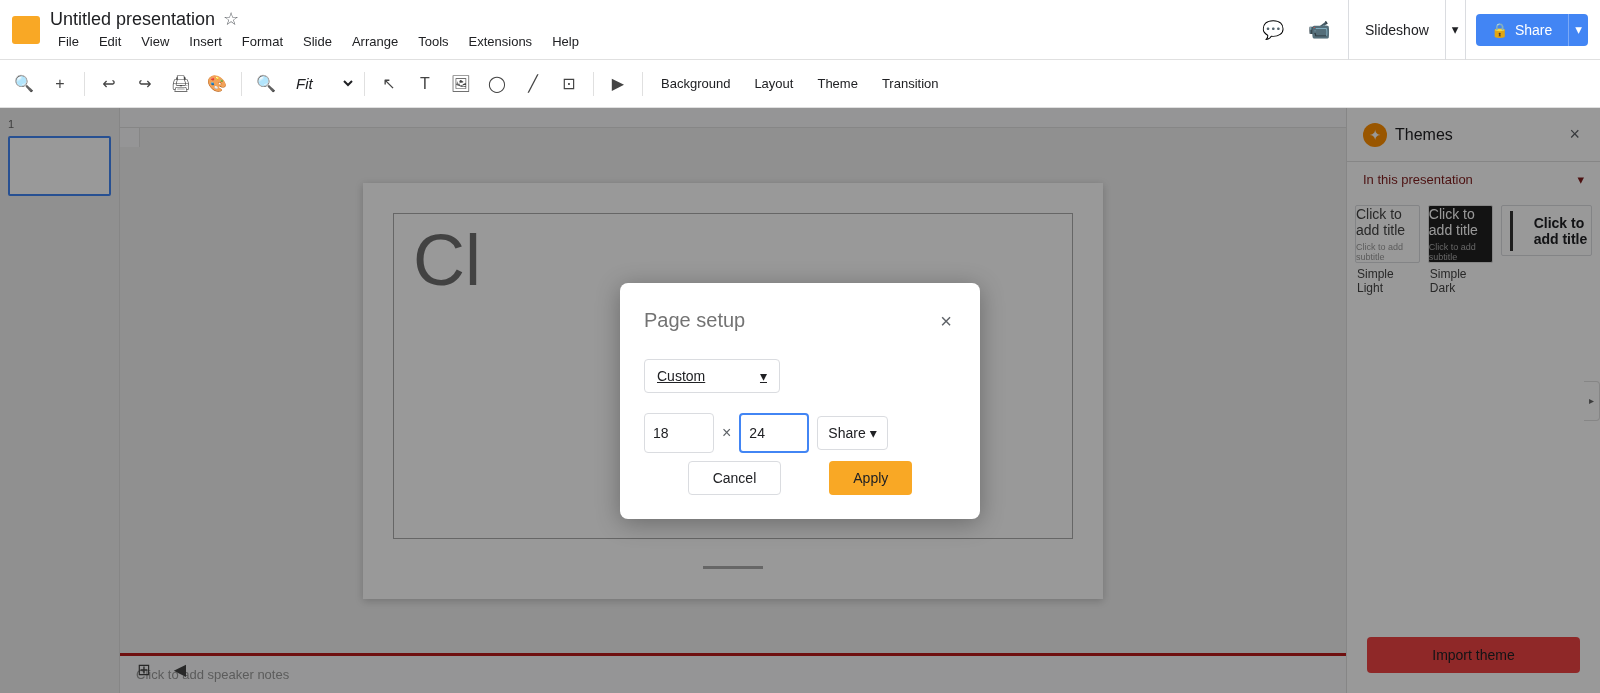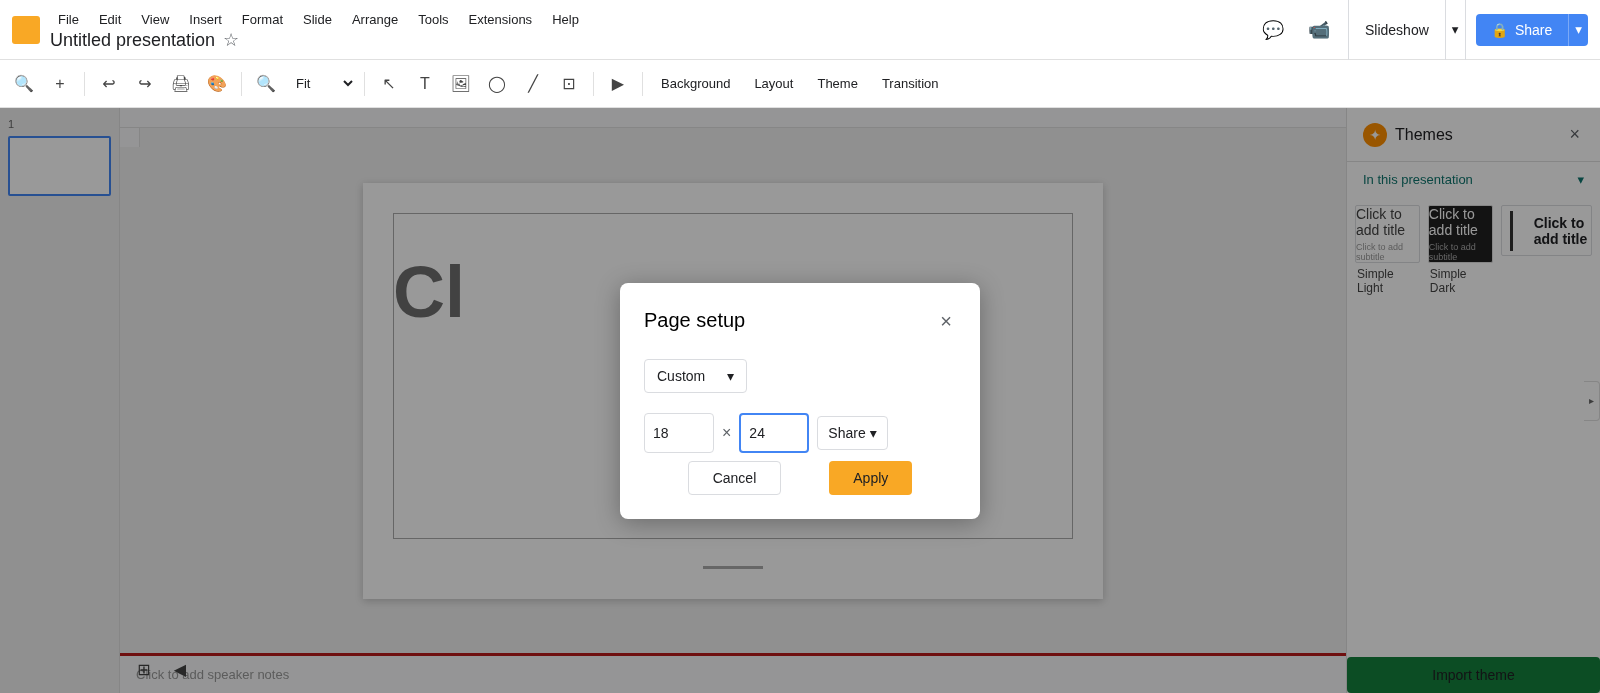--- a/index.html
+++ b/index.html
@@ -135,26 +135,27 @@
       border-radius: 4px;
       cursor: pointer;
       display: flex; align-items: center; justify-content: center;
       color: #444;
       font-size: 16px;
     }
     .toolbar-separator { width: 1px; height: 24px; background: #e0e0e0; margin: 0 4px; }
     #zoom-select {
       border: none;
       background: transparent;
-      font-size: 13px;
+      font-size: 15px;
       padding: 4px 6px;
       border-radius: 4px;
       cursor: pointer;
       color: #202124;
       width: 70px;
+      font-style: italic;
     }
     #bg-btn, #layout-btn, #theme-btn, #transition-btn {
       border: none;
       background: transparent;
       font-size: 13px;
       padding: 6px 10px;
       border-radius: 4px;
       cursor: pointer;
       color: #202124;
     }
@@ -235,25 +236,26 @@
       background: #fff;
       width: 740px;
       height: 416px;
       box-shadow: 0 2px 8px rgba(0,0,0,0.2);
       position: relative;
       overflow: hidden;
     }
     #slide-text {
       position: absolute;
       font-size: 72px;
-      font-weight: 700;
+      font-weight: 400;
       color: #333;
       left: 30px;
-      top: 68px;
+      top: 36px;
       opacity: 0.7;
+      padding-left: 20px;
     }
     #slide-content-border {
       position: absolute;
       left: 30px; top: 30px;
       right: 30px; bottom: 60px;
       border: 1px solid #aaa;
     }
     #progress-bar {
       position: absolute;
       bottom: 30px;
@@ -324,21 +326,21 @@
       color: #5f6368;
       padding: 4px;
       border-radius: 50%;
     }
     #in-presentation {
       display: flex;
       align-items: center;
       justify-content: space-between;
       padding: 10px 16px;
       font-size: 13px;
-      color: #0f766e;
+      color: #7f1d1d;
       cursor: pointer;
     }
     #themes-list {
       flex: 1;
       overflow-y: auto;
       padding: 8px;
       display: flex;
       flex-direction: row;
       gap: 8px;
     }
@@ -382,23 +384,23 @@
       width: 3px; height: 40px;
       background: #333;
     }
     .theme-bold-title {
       margin-left: 20px;
       font-size: 14px;
       font-weight: 700;
       color: #202124;
     }
     #import-theme-btn {
-      margin: 0;
+      margin: 20px;
       padding: 10px;
-      background: #15803d;
+      background: #ef4444;
       border: none;
       border-radius: 4px;
       font-size: 14px;
       color: #202124;
       cursor: pointer;
       font-weight: 500;
     }
 
     
     #modal-overlay {
@@ -422,21 +424,21 @@
     }
     #modal-header {
       display: flex;
       align-items: center;
       justify-content: space-between;
       margin-bottom: 24px;
     }
     #modal-title {
       font-size: 20px;
       font-weight: 400;
-      color: #000000;
+      color: #737373;
     }
     #modal-close {
       border: none;
       background: transparent;
       font-size: 20px;
       cursor: pointer;
       color: #5f6368;
       padding: 4px;
       border-radius: 50%;
       line-height: 1;
@@ -446,24 +448,25 @@
       flex-direction: column;
       gap: 20px;
     }
     #custom-dropdown {
       display: flex;
       align-items: center;
       border: 1px solid #dadce0;
       border-radius: 4px;
       padding: 8px 12px;
       cursor: pointer;
-      width: 103px;
+      width: 136px;
       justify-content: space-between;
       font-size: 14px;
       color: #202124;
+      text-decoration: underline;
     }
     #dimensions-row {
       display: flex;
       align-items: center;
       gap: 8px;
     }
     .dim-input {
       width: 70px;
       height: 40px;
       border: 1px solid #dadce0;
@@ -533,35 +536,35 @@
       color: #666;
       z-index: 5;
     }
   </style>
 </head>
 <body>
 
 <div id="title-bar">
   <div id="google-logo"></div>
   <div id="title-area">
+    <div id="doc-title-row">
+      <span id="doc-title">Untitled presentation</span>
+      <span id="star-icon">☆</span>
+    </div>
     <div id="menu-bar">
       <span class="menu-item">File</span>
       <span class="menu-item">Edit</span>
       <span class="menu-item">View</span>
       <span class="menu-item">Insert</span>
       <span class="menu-item">Format</span>
       <span class="menu-item">Slide</span>
       <span class="menu-item">Arrange</span>
       <span class="menu-item">Tools</span>
       <span class="menu-item">Extensions</span>
       <span class="menu-item">Help</span>
-    </div>
-    <div id="doc-title-row">
-      <span id="doc-title">Untitled presentation</span>
-      <span id="star-icon">☆</span>
     </div>
   </div>
   <div id="header-right">
     <button id="comment-btn">💬</button>
     <button id="meet-btn">📹</button>
     <div style="display:flex;">
       <button id="slideshow-btn">Slideshow</button>
       <button id="slideshow-arrow">▾</button>
     </div>
     <div style="display:flex;">

